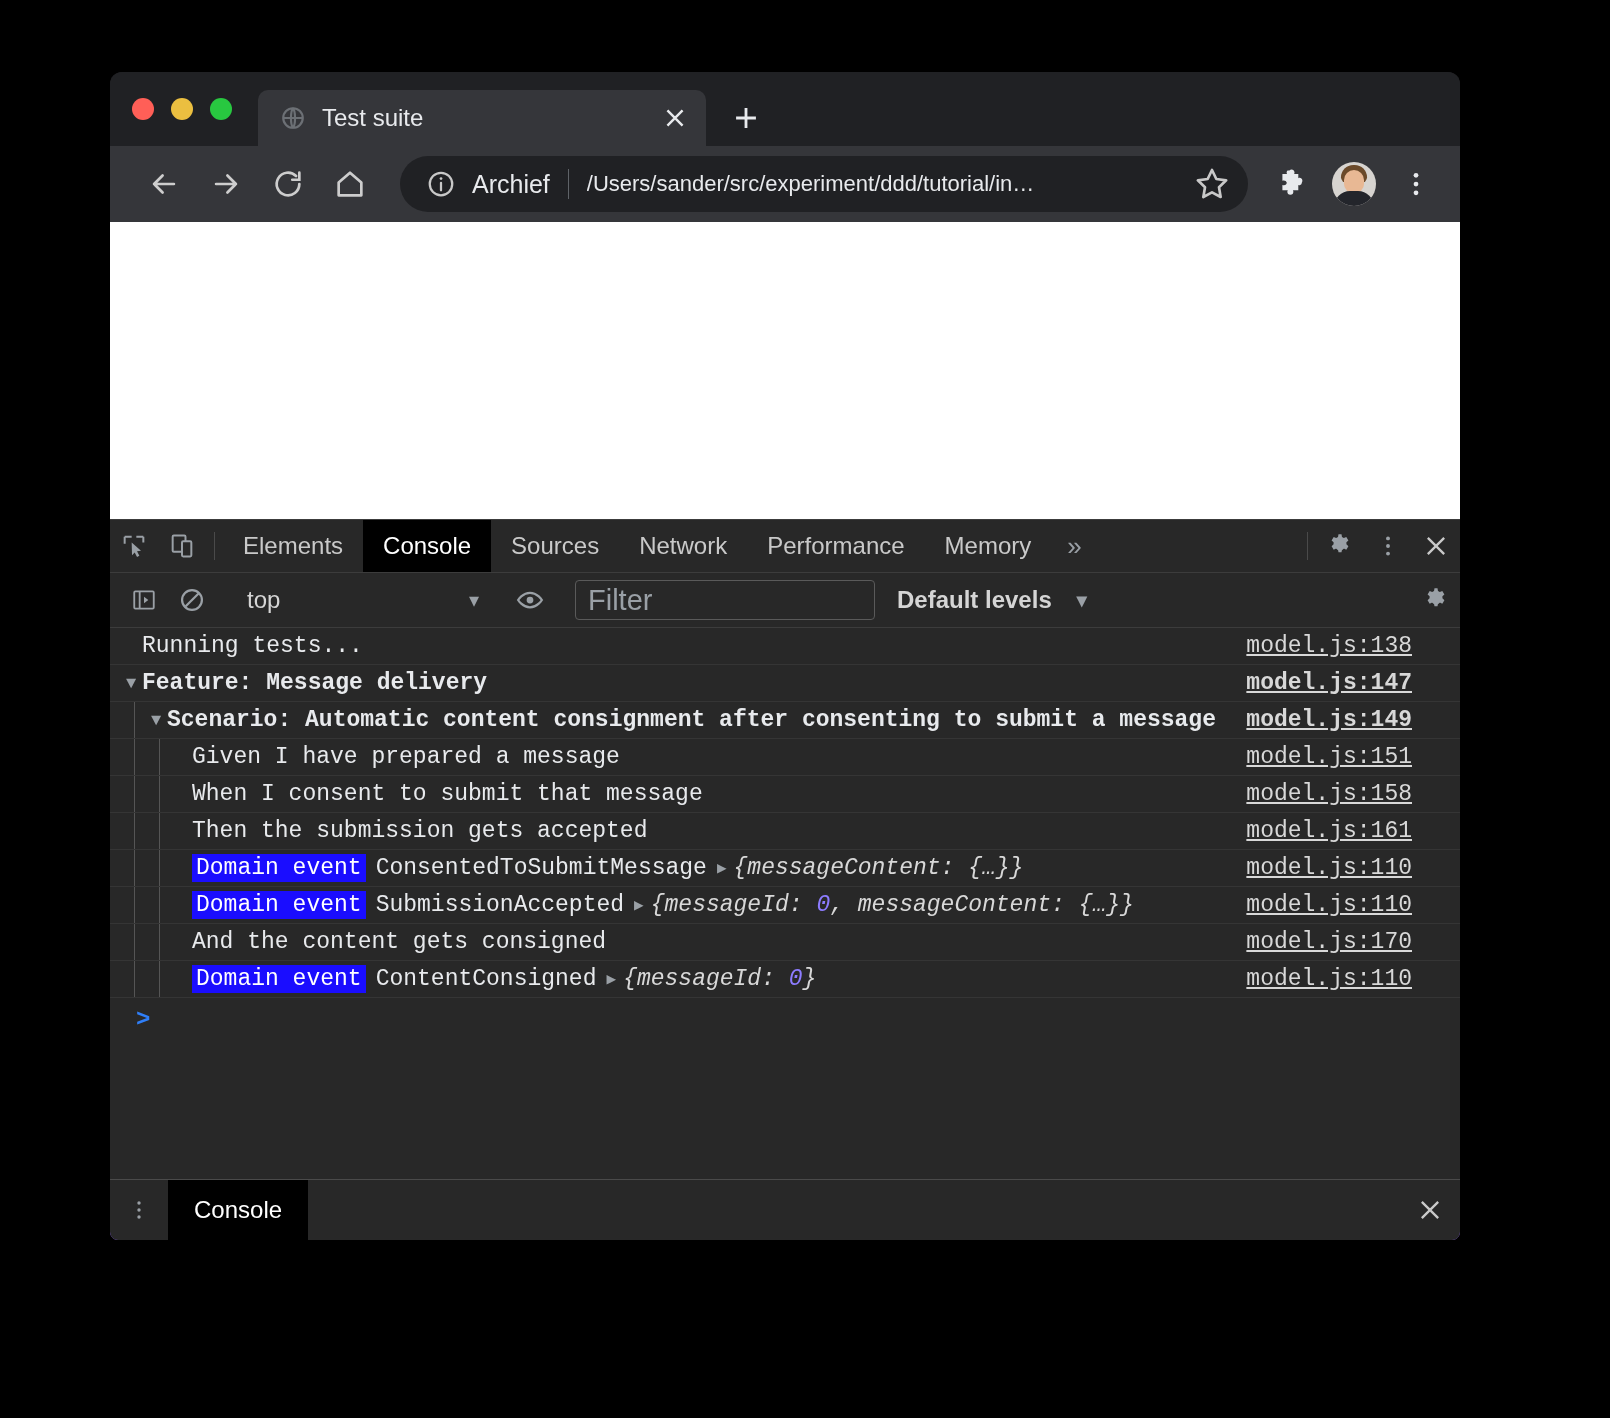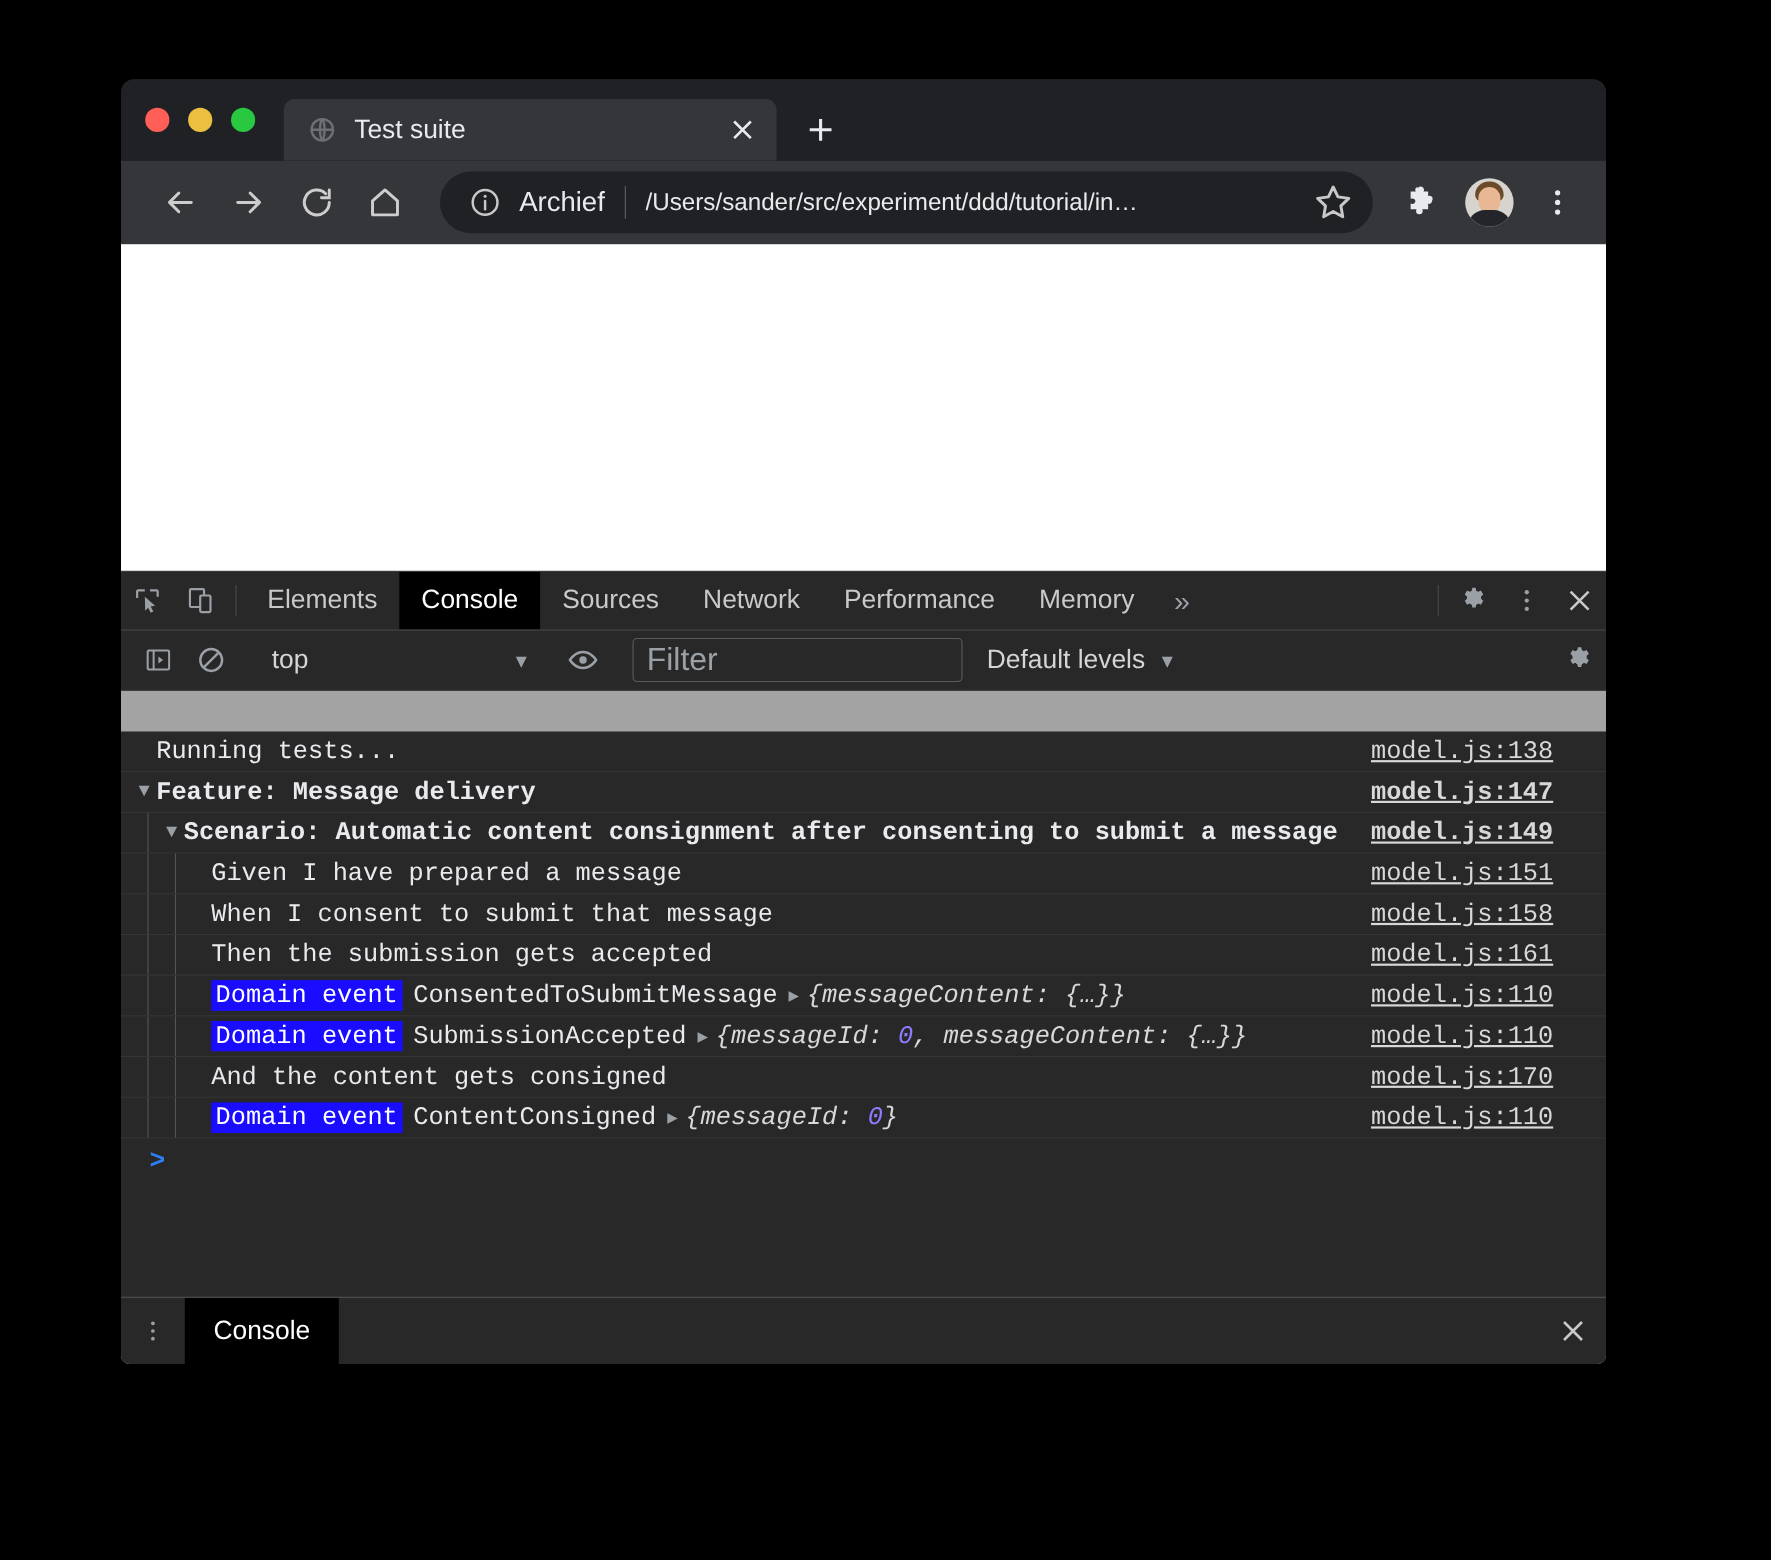--- a/index.html
+++ b/index.html
@@ -170,21 +170,21 @@
   
   .viewport {
     background: #ffffff;
     height: 297px;
     flex: 0 0 auto;
   }
 
   
   .devtools {
     flex: 1 1 auto;
-    background: #a3a3a3;
+    background: #8b5cf6;
     display: flex;
     flex-direction: column;
     min-height: 0;
     border-top: 1px solid #3c3c3c;
   }
 
   .dt-tabbar {
     height: 52px;
     background: #282828;
     display: flex;
@@ -254,33 +254,33 @@
     color: #c9c9c9;
     font-size: 29px;
     font-family: "Liberation Sans", sans-serif;
     padding: 0 12px;
     box-sizing: border-box;
     margin-left: 4px;
     outline: none;
   }
   .filter-input::placeholder { color: #9aa0a6; }
   .levels {
-    display: flex; align-items: center; gap: 15px;
+    display: flex; align-items: center; gap: 25px;
     margin-left: 22px;
     color: #d5d5d5;
     font-size: 24px;
+    font-weight: bold;
   }
 
   
   .console-body {
     flex: 1 1 auto;
     background: #282828;
     overflow: hidden;
     min-height: 0;
-    margin-top: 37px;
   }
   .msg {
     display: flex;
     align-items: center;
     min-height: 37px;
     border-bottom: 1px solid #353535;
     font-family: "Liberation Mono", monospace;
     font-size: 23px;
     color: #e8eaed;
     padding-right: 48px;

